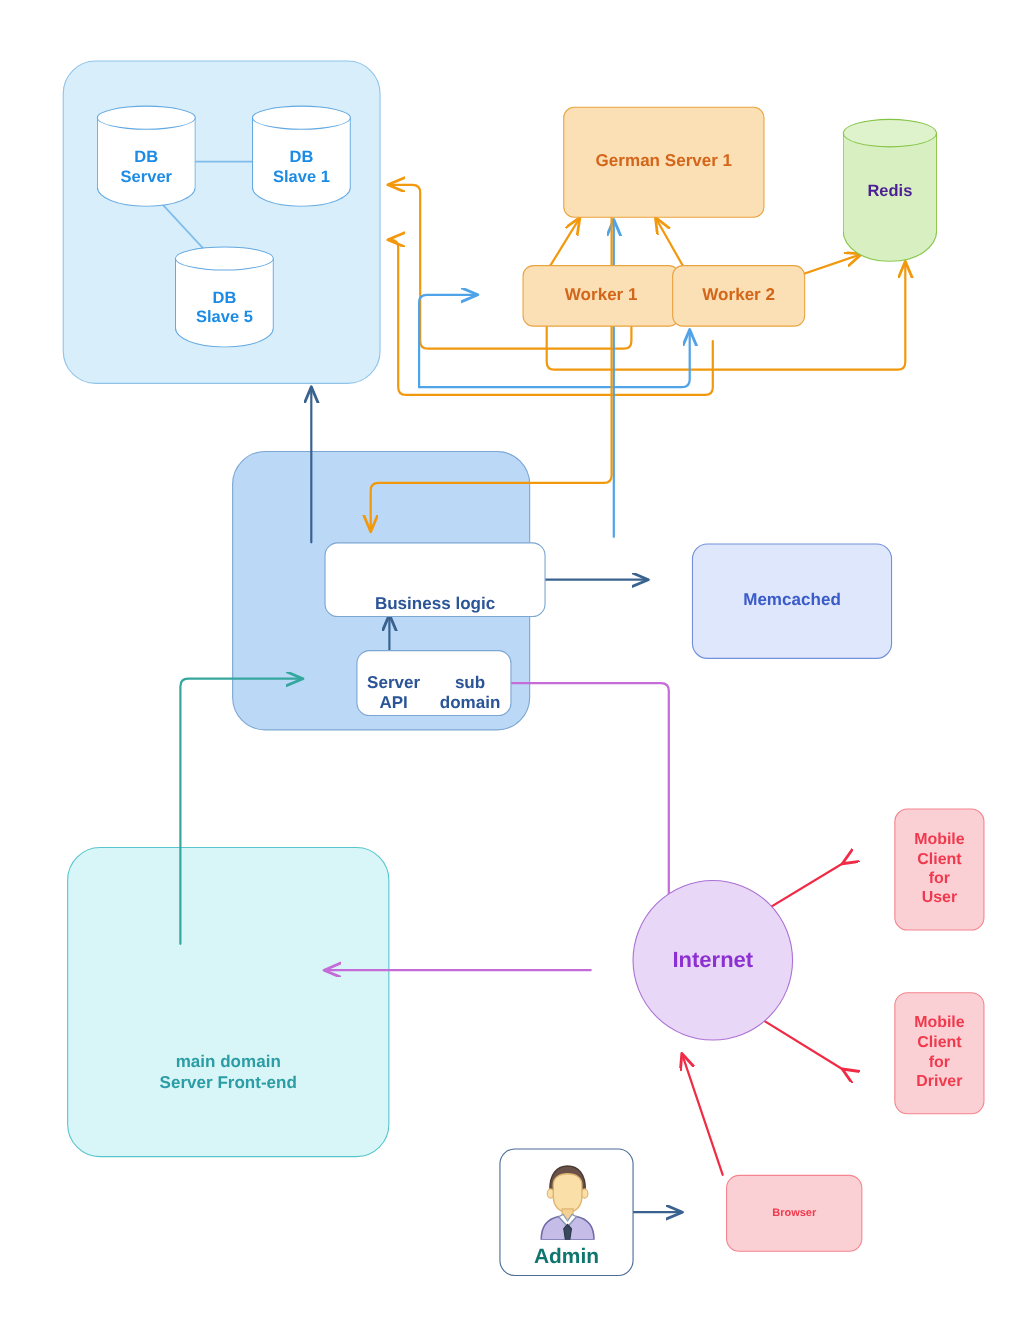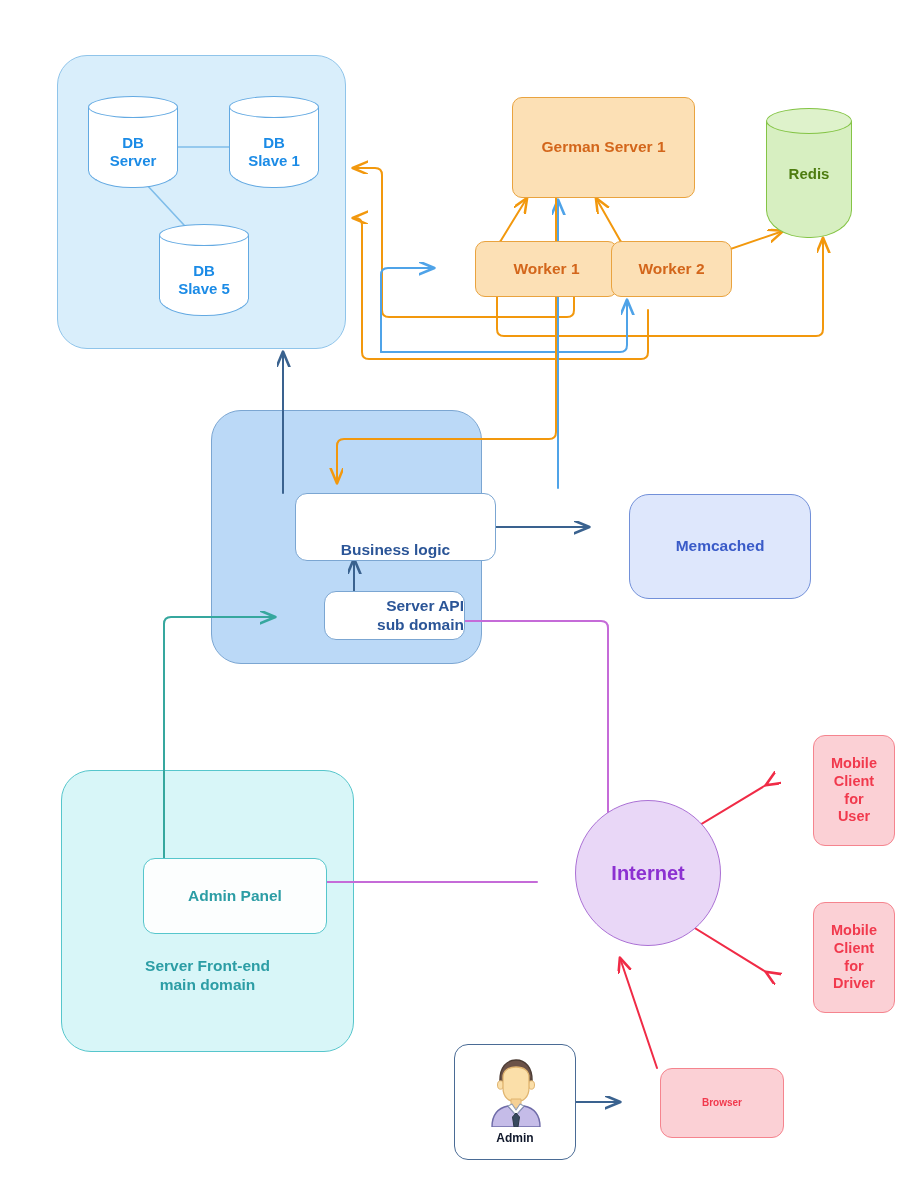--- a/index.html
+++ b/index.html
@@ -102,21 +102,21 @@
     background:#D7EFC1;
     border:1.5px solid #84C445;
     border-top:none;
     border-bottom-left-radius:48% 24%;
     border-bottom-right-radius:48% 24%;
   }
   .cyl-redis .top{
     background:#DEF2CB;
     border:1.5px solid #84C445;
   }
-  .cyl-redis .txt{ color:#4d7c0f; font-size:15px; }
+  .cyl-redis .txt{ color:#4c1d95; font-size:15px; }
 
   
   .box-orange{
     background:#FCE0B5;
     border:1.5px solid #E9A33F;
     border-radius:10px;
     color:#D3661B;
     font-weight:bold;
   }
   .box-white-blue{
@@ -157,23 +157,23 @@
     background:#E9D7F7;
     border:1.5px solid #AB71D5;
     border-radius:50%;
     color:#8C31D1;
     font-weight:bold;
   }
   .admin-label{
     position:absolute;
     left:0;right:0;
     text-align:center;
-    color:#0f172a;
-    font-weight:bold;
-    font-size:12px;
+    color:#0f766e;
+    font-weight:bold;
+    font-size:19px;
   }
   .avatar{
     position:absolute;
   }
 </style>
 </head>
 <body>
 
 <div id="canvas">
 
@@ -300,36 +300,33 @@
     <div class="top" style="top:0; height:26px;"></div>
     <div class="txt" style="top:44px; height:44px;">
       <span>Redis</span>
     </div>
   </div>
 
   <div class="node box-white-blue" style="left:255px; top:493px; width:201px; height:68px; font-size:15.5px;">
     <span>Business logic</span>
   </div>
 
-  <div class="node box-white-blue" style="left:284px; top:591px; width:141px; height:49px; font-size:15.5px; flex-direction:column;">
+  <div class="node box-white-blue" style="left:284px; top:591px; width:141px; height:60px; font-size:15.5px; ">
     <span>Server API</span>
     <span>sub domain</span>
   </div>
 
-  <div class="node box-memcached" style="left:589px; top:494px; width:182px; height:105px; font-size:15.5px;border-radius:20px;">
+  <div class="node box-memcached" style="left:589px; top:494px; width:182px; height:105px; font-size:15.5px;">
     <span>Memcached</span>
   </div>
 
-  <div class="node box-white-teal" style="left:103px; top:858px; width:184px; height:76px; font-size:15.5px;">
-    <span>Admin Panel</span>
-  </div>
 
   <div class="grp-label grp-label-front" style="left:61px; top:956px; width:293px;">
+    <div>main domain</div>
     <div>Server Front-end</div>
-    <div>main domain</div>
   </div>
 
   <div class="node circle-net" style="left:535px; top:800px; width:146px; height:146px; font-size:20px;">
     <span>Internet</span>
   </div>
 
   <div class="node box-red" style="left:773px; top:735px; width:82px; height:111px; font-size:14.5px; flex-direction:column;">
     <span>Mobile</span>
     <span>Client</span>
     <span>for</span>

